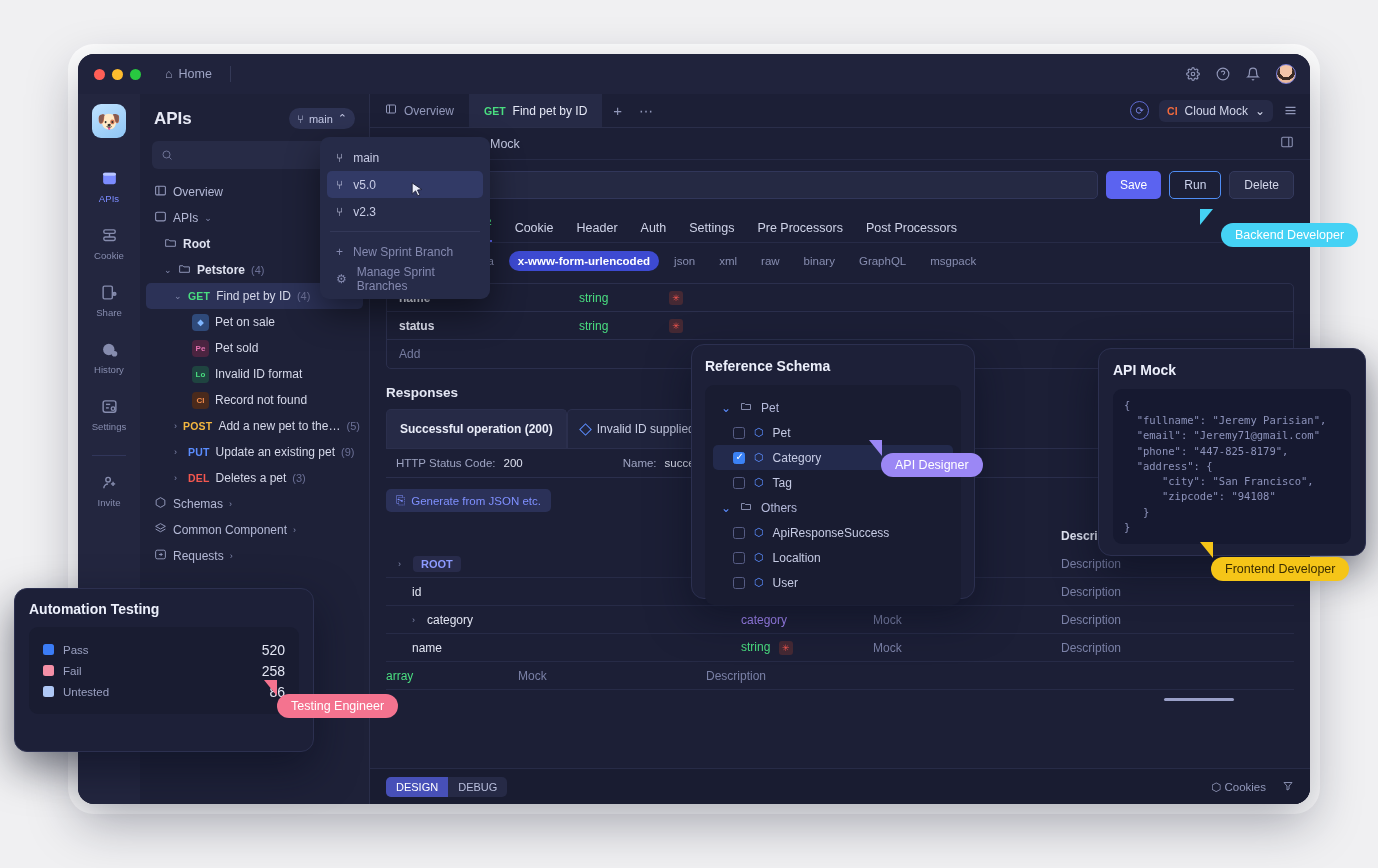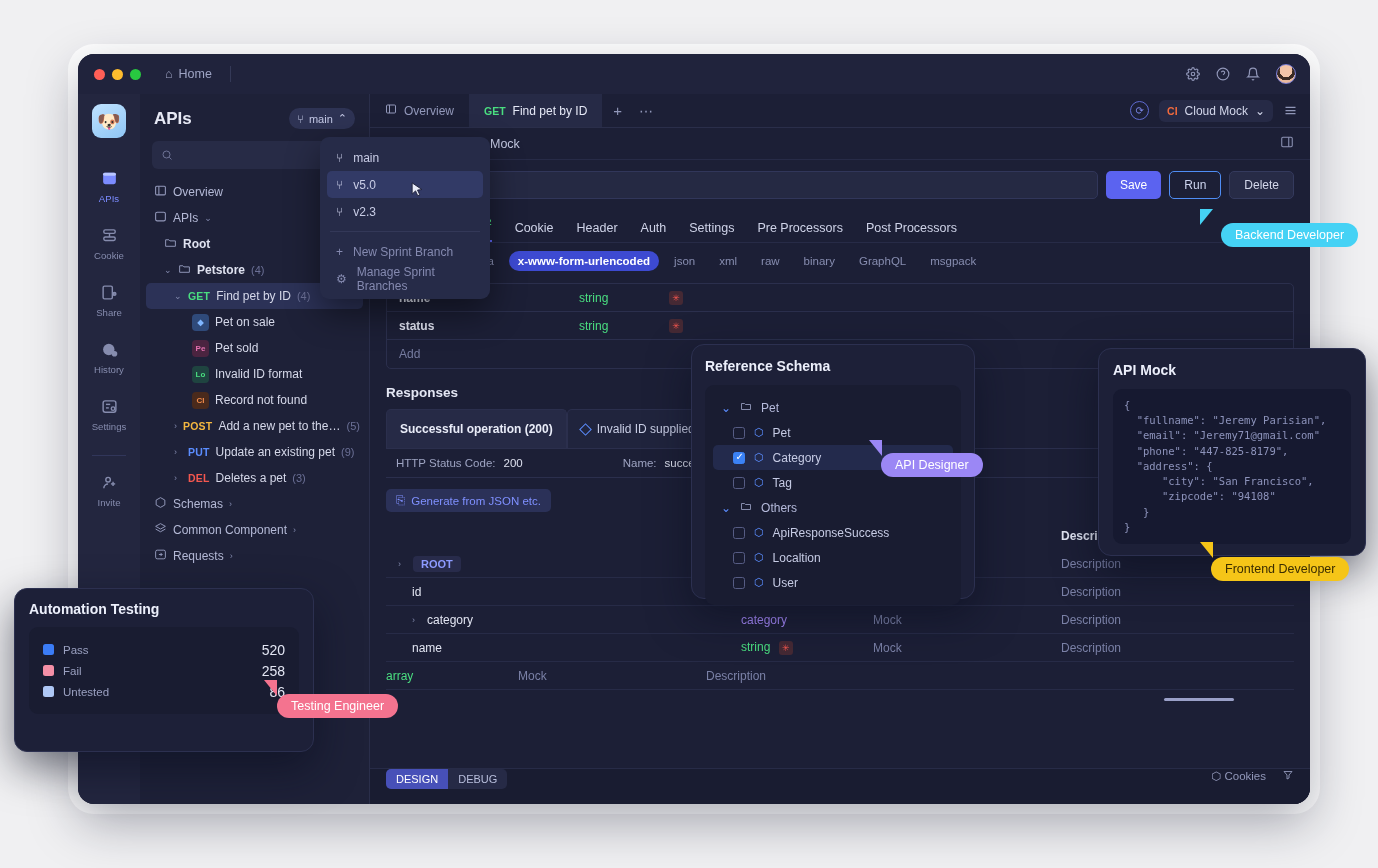--- a/index.html
+++ b/index.html
@@ -202,21 +202,21 @@
   .sc-mock { width: 188px; color: #7a80a6; }
   .sc-desc { color: #7a80a6; }
   .root-chip { background: #33386080; color: #8d9bff; padding: 2px 8px; border-radius: 4px; font-size: 11px; font-weight: 600; }
   .t-obj { color: #a98bff; } .t-int { color: #f0609a; } .t-str { color: #4ade80; } .t-arr { color: #4ade80; }
   .sc-name.i1 { padding-left: 26px; } .sc-name.i2 { padding-left: 12px; }
   .hscroll { height: 3px; width: 70px; background: #9aa0c8; border-radius: 2px; margin: 8px 0 0 auto; margin-right: 60px; }
 
   .bottombar {
     position: absolute; left: 292px; right: 0; bottom: 0; height: 36px;
     background: #191c31; border-top: 1px solid #272b47;
-    display: flex; align-items: flex-start; padding: 0 16px;
+    display: flex; align-items: center; padding: 0 16px;
   }
   .seg { display: flex; background: #262a46; border-radius: 5px; overflow: hidden; }
   .seg div { font-size: 11px; color: #b9bfdd; padding: 4px 10px; cursor: pointer; }
   .seg div.on { background: #4750b8; color: #fff; }
   .bb-right { margin-left: auto; display: flex; align-items: center; gap: 16px; color: #9298ba; font-size: 11.5px; }
 
   
   .ocard {
     position: absolute; border-radius: 13px; background: #1d2038;
     box-shadow: 0 16px 42px rgba(10,12,30,.55);

